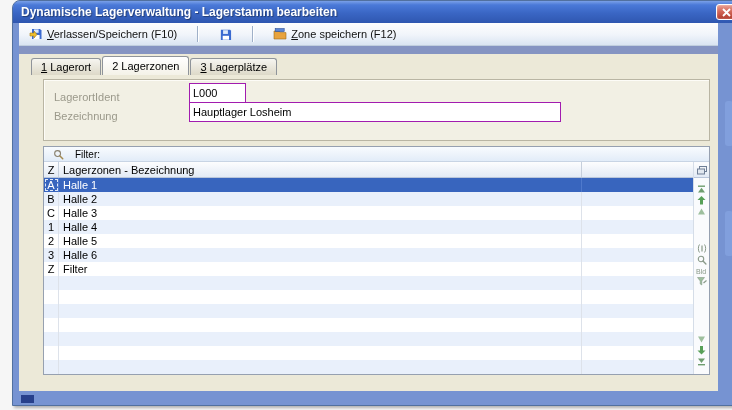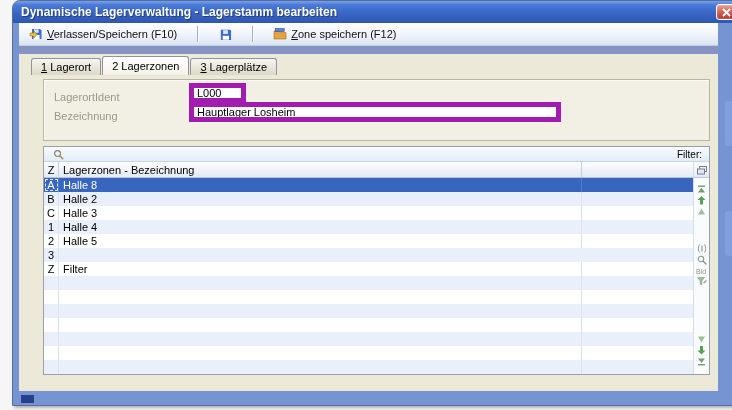--- a/index.html
+++ b/index.html
@@ -60,33 +60,33 @@
 
   
   .form-panel {
     position:absolute; left:24px; top:25px; width:667px; height:62px;
     background:#f2f0e4; border:1px solid #b9b5a3;
     box-shadow:inset 1px 1px 0 #fdfcf7;
   }
   .form-row { position:absolute; left:10px; height:16px; display:flex; align-items:flex-end; }
   .form-label { width:135px; color:#9b998b; font-size:11px; }
   .form-input {
-    height:20px; border:5px solid #a21caf; background:#fff; color:#000;
+    height:20px; border:1px solid #a21caf; background:#fff; color:#000;
     font-size:11px; font-family:"Liberation Sans",sans-serif; padding:0 3px;
   }
 
   
   .grid {
     position:absolute; left:24px; top:92px; width:667px; height:229px;
     background:#fff; border:1px solid #96a0b0; display:flex; flex-direction:column; overflow:hidden;
   }
   .filter-bar {
     height:15px; flex:0 0 15px; display:flex; align-items:center; gap:10px; padding:0 7px;
     background:linear-gradient(180deg,#f8fbfe 0%,#e2ecf8 100%);
-    border-bottom:1px solid #c8d4e4; font-size:10px; color:#000;justify-content:space-between;
+    border-bottom:1px solid #c8d4e4; font-size:10px; color:#000;
   }
   .grid-body { flex:1; display:flex; }
   .grid-main { flex:1; display:flex; flex-direction:column; overflow:hidden; }
   .grid-header { height:16px; flex:0 0 16px; display:flex; background:linear-gradient(180deg,#fdfdfe 0%,#e2eaf5 100%); border-bottom:1px solid #b9c6da; font-size:11px; color:#000; }
   .hcell { display:flex; align-items:center; padding:0 4px; border-right:1px solid #c6cfdc; white-space:nowrap; overflow:hidden; }
   .hcell.z { width:15px; flex:0 0 15px; justify-content:center; padding:0; }
   .hcell.name { width:523px; flex:0 0 523px; }
   .hcell.rest { flex:1; border-right:none; }
 
   .grid-rows { flex:1; display:flex; flex-direction:column; overflow:hidden; }
@@ -200,21 +200,21 @@
           <div class="grid-main">
             <div class="grid-header">
               <div class="hcell z">Z</div>
               <div class="hcell name">Lagerzonen - Bezeichnung</div>
               <div class="hcell rest"></div>
             </div>
 
             <div class="grid-rows">
               <div class="row selected">
                 <div class="cell z">A</div>
-                <div class="cell name">Halle 8</div>
+                <div class="cell name">Halle 1</div>
                 <div class="cell rest"></div>
               </div>
               <div class="row">
                 <div class="cell z">B</div>
                 <div class="cell name">Halle 2</div>
                 <div class="cell rest"></div>
               </div>
               <div class="row">
                 <div class="cell z">C</div>
                 <div class="cell name">Halle 3</div>
@@ -225,20 +225,21 @@
                 <div class="cell name">Halle 4</div>
                 <div class="cell rest"></div>
               </div>
               <div class="row">
                 <div class="cell z">2</div>
                 <div class="cell name">Halle 5</div>
                 <div class="cell rest"></div>
               </div>
               <div class="row">
                 <div class="cell z">3</div>
+                <div class="cell name">Halle 6</div>
                 <div class="cell rest"></div>
               </div>
               <div class="row">
                 <div class="cell z">Z</div>
                 <div class="cell name">Filter</div>
                 <div class="cell rest"></div>
               </div>
               <div class="row">
                   <div class="cell z"></div>
                   <div class="cell name"></div>

